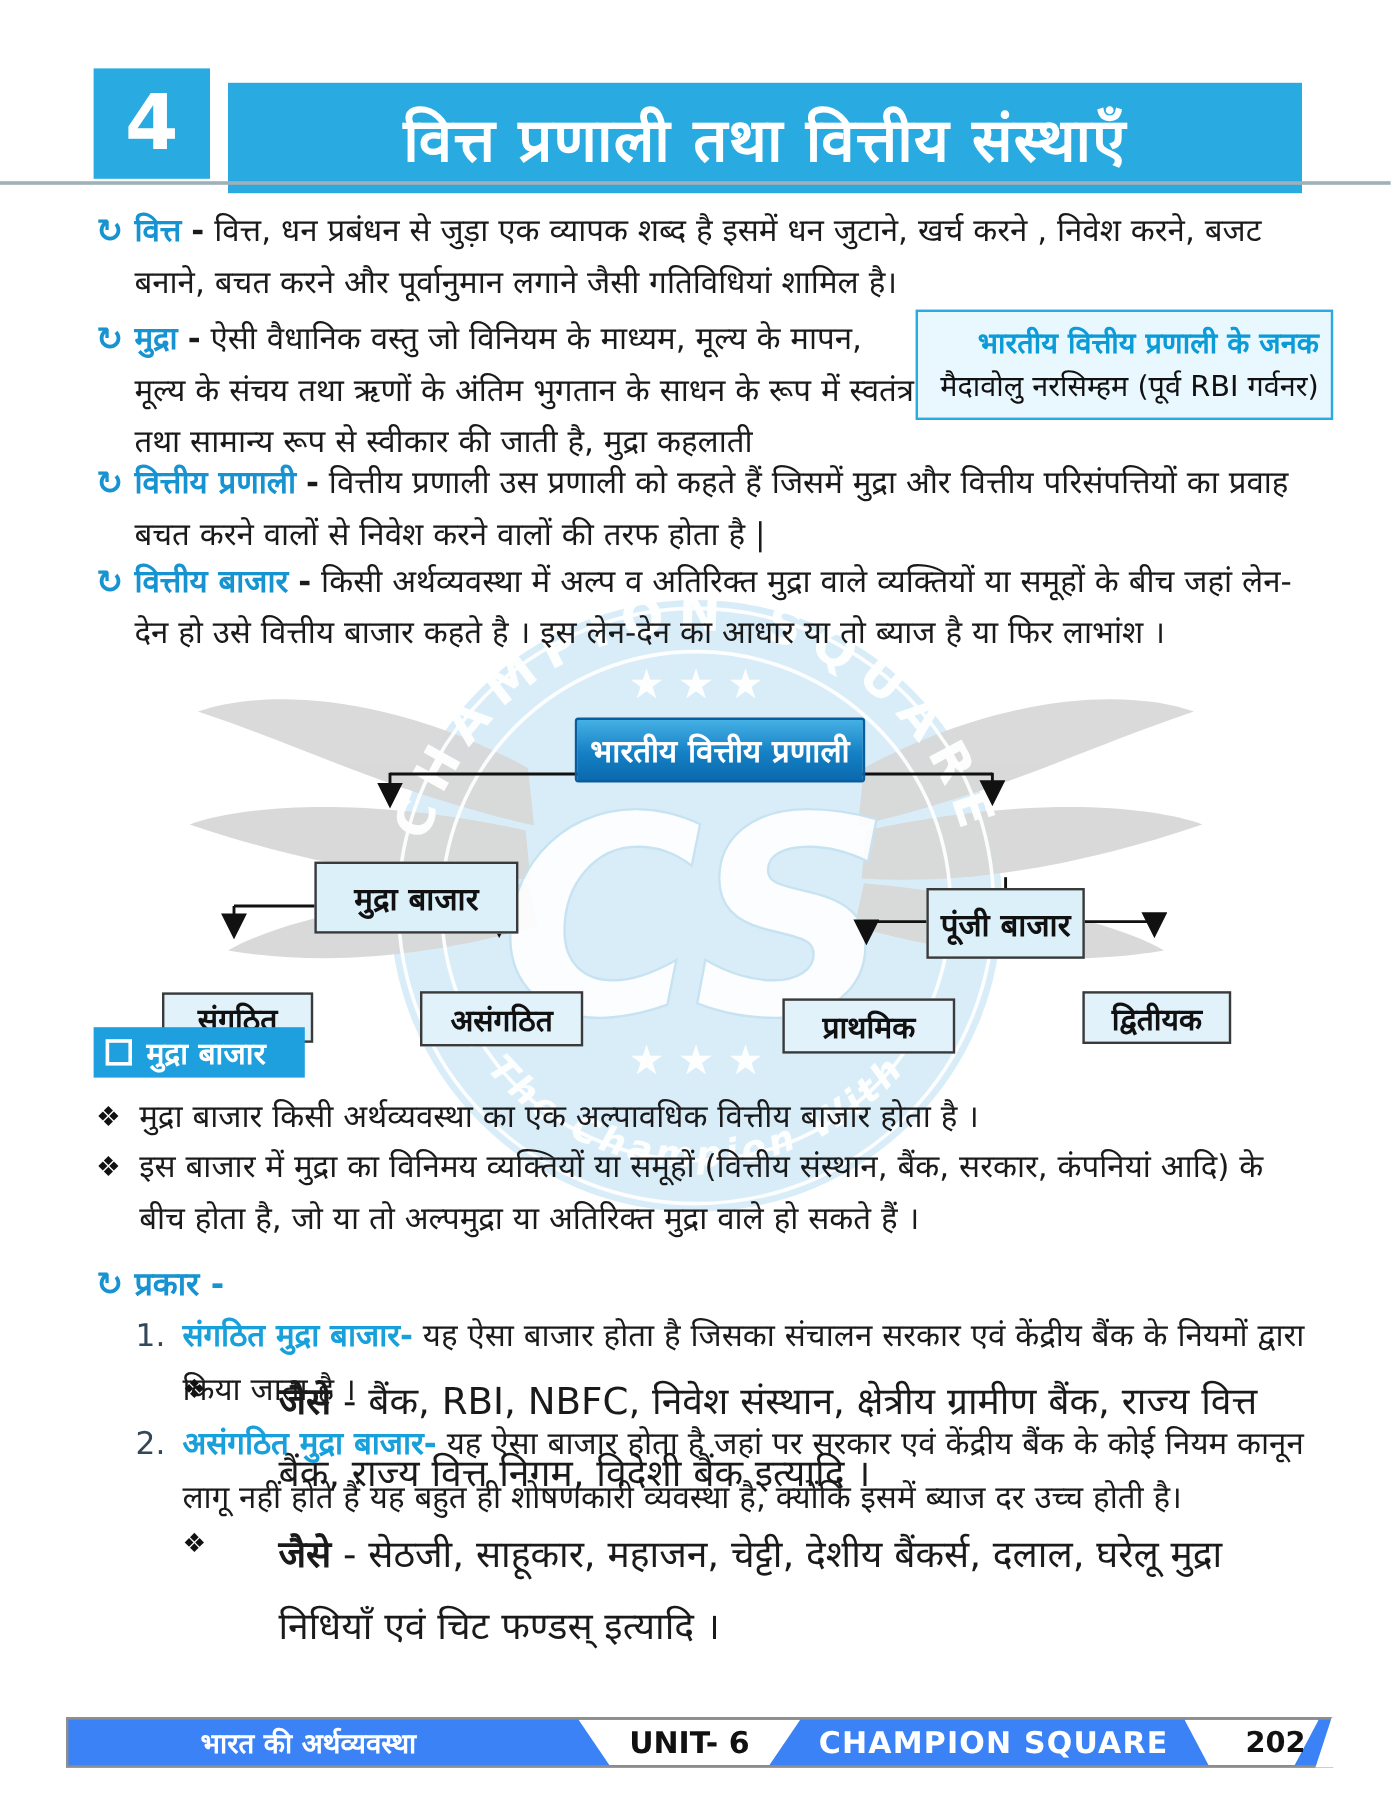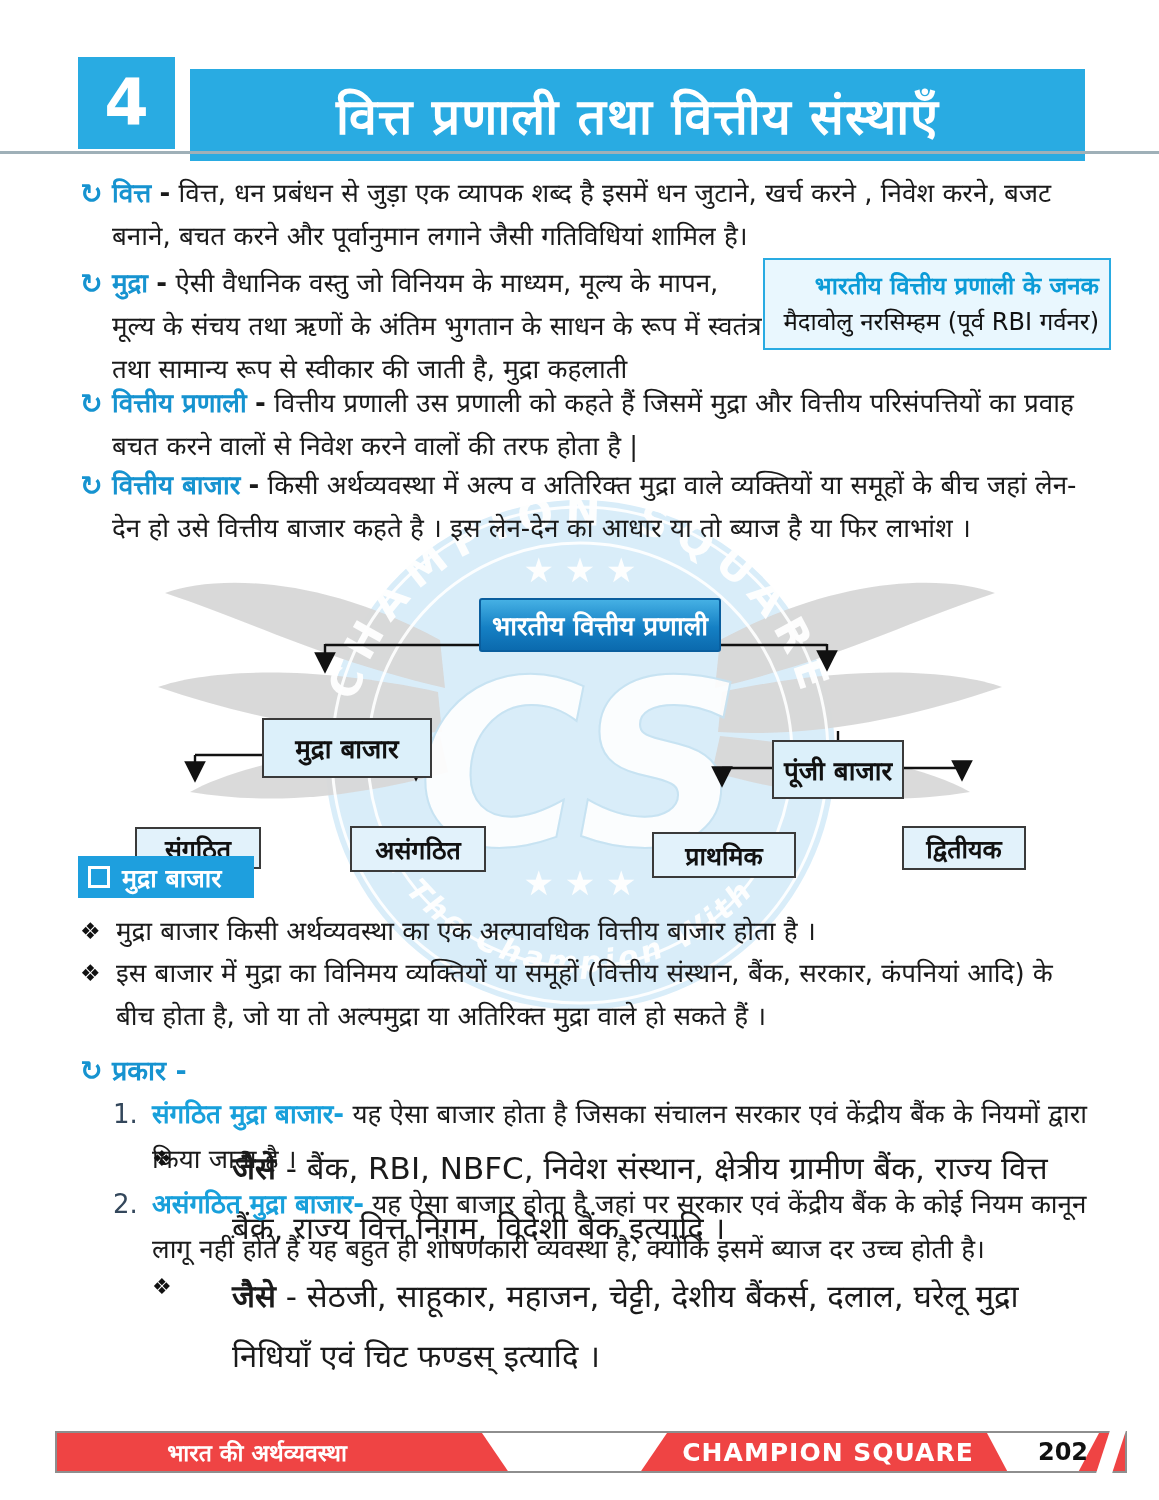--- a/index.html
+++ b/index.html
@@ -78,22 +78,22 @@
   .numitem .num{flex:0 0 39px;color:#33475b;font-size:26px;line-height:45px;}
   .numitem .ntext{font-size:26px;line-height:45px;}
   .nhead{color:#18A0DB;font-weight:bold;}
   .example{display:flex;align-items:flex-start;}
   .example .dicon{flex:0 0 36px;font-size:22px;line-height:42px;color:#111;}
   .example .etext{font-size:31px;line-height:60px;margin-left:44px;}
   .elabel{font-weight:bold;}
 
   
   .footer-bar{
-    left:55px;top:1431px;width:1052px;height:38px;background:#ef4444;
-    border:2px solid #8e8e8e;z-index:2;padding-left:16px;
+    left:55px;top:1431px;width:1052px;height:38px;background:#3b82f6;
+    border:2px solid #8e8e8e;z-index:2;
   }
   .footer-bar .flabel{position:absolute;top:0;height:38px;display:flex;align-items:center;justify-content:center;}
   .f-book{left:0;width:400px;color:#fff;font-weight:bold;font-size:23px;}
   .f-trap1{position:absolute;left:425px;top:0;width:185px;height:38px;background:#fff;
     -webkit-clip-path:polygon(0 0,100% 0,86% 100%,14% 100%);clip-path:polygon(0 0,100% 0,86% 100%,14% 100%);}
   .f-unit{left:425px;width:185px;color:#111;font-weight:800;font-size:25px;}
   .f-brand{left:612px;width:318px;color:#fff;font-weight:800;font-size:25px;letter-spacing:1px;}
   .f-trap2{position:absolute;left:930px;top:0;width:112px;height:38px;background:#fff;
     -webkit-clip-path:polygon(0 0,100% 0,82% 100%,18% 100%);clip-path:polygon(0 0,100% 0,82% 100%,18% 100%);}
   .f-page{left:950px;width:112px;color:#111;font-weight:800;font-size:24px;}
@@ -277,17 +277,18 @@
   <div class="etext">
     <span class="elabel">जैसे</span>
     <span> </span>
     <span>- सेठजी, साहूकार, महाजन, चेट्टी, देशीय बैंकर्स, दलाल, घरेलू मुद्रा निधियाँ एवं चिट फण्डस् इत्यादि ।</span>
   </div>
 </div>
 
 <div class="abs footer-bar">
   <div class="flabel f-book">भारत की अर्थव्यवस्था</div>
   <div class="f-trap1"></div>
+  <div class="flabel f-unit">UNIT- 6</div>
   <div class="flabel f-brand">CHAMPION SQUARE</div>
   <div class="f-trap2"></div>
   <div class="flabel f-page">202</div>
   <div class="f-notch"></div>
 </div>
 
 </body></html>

